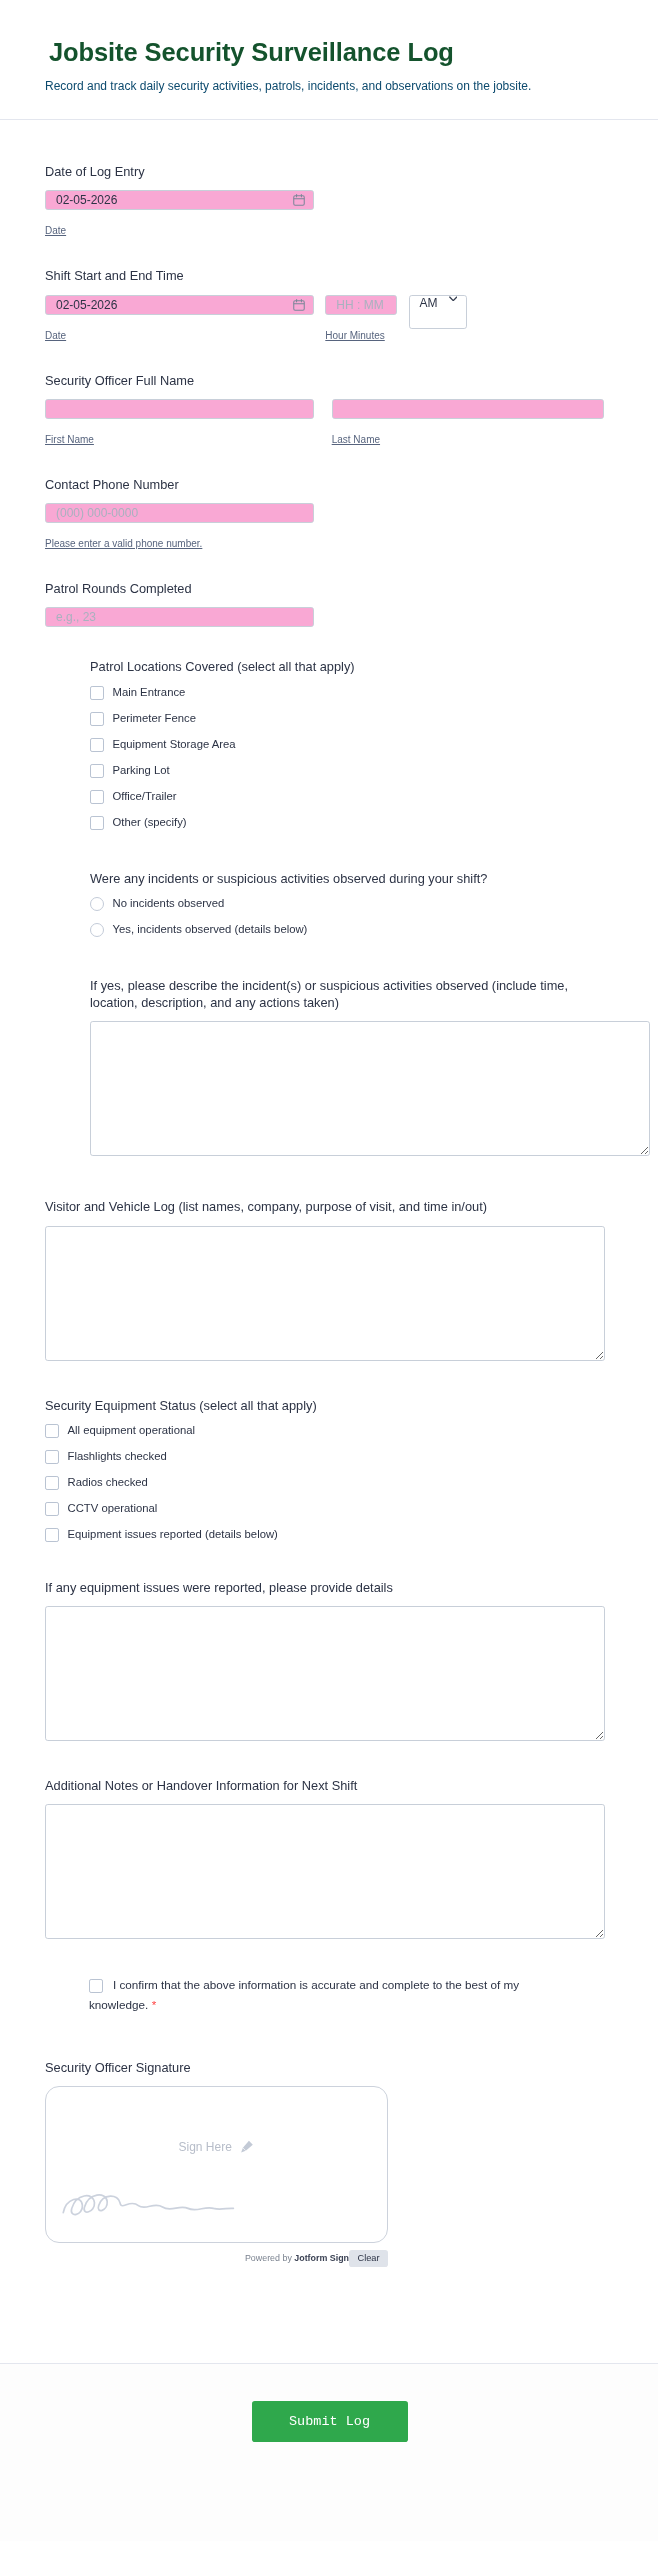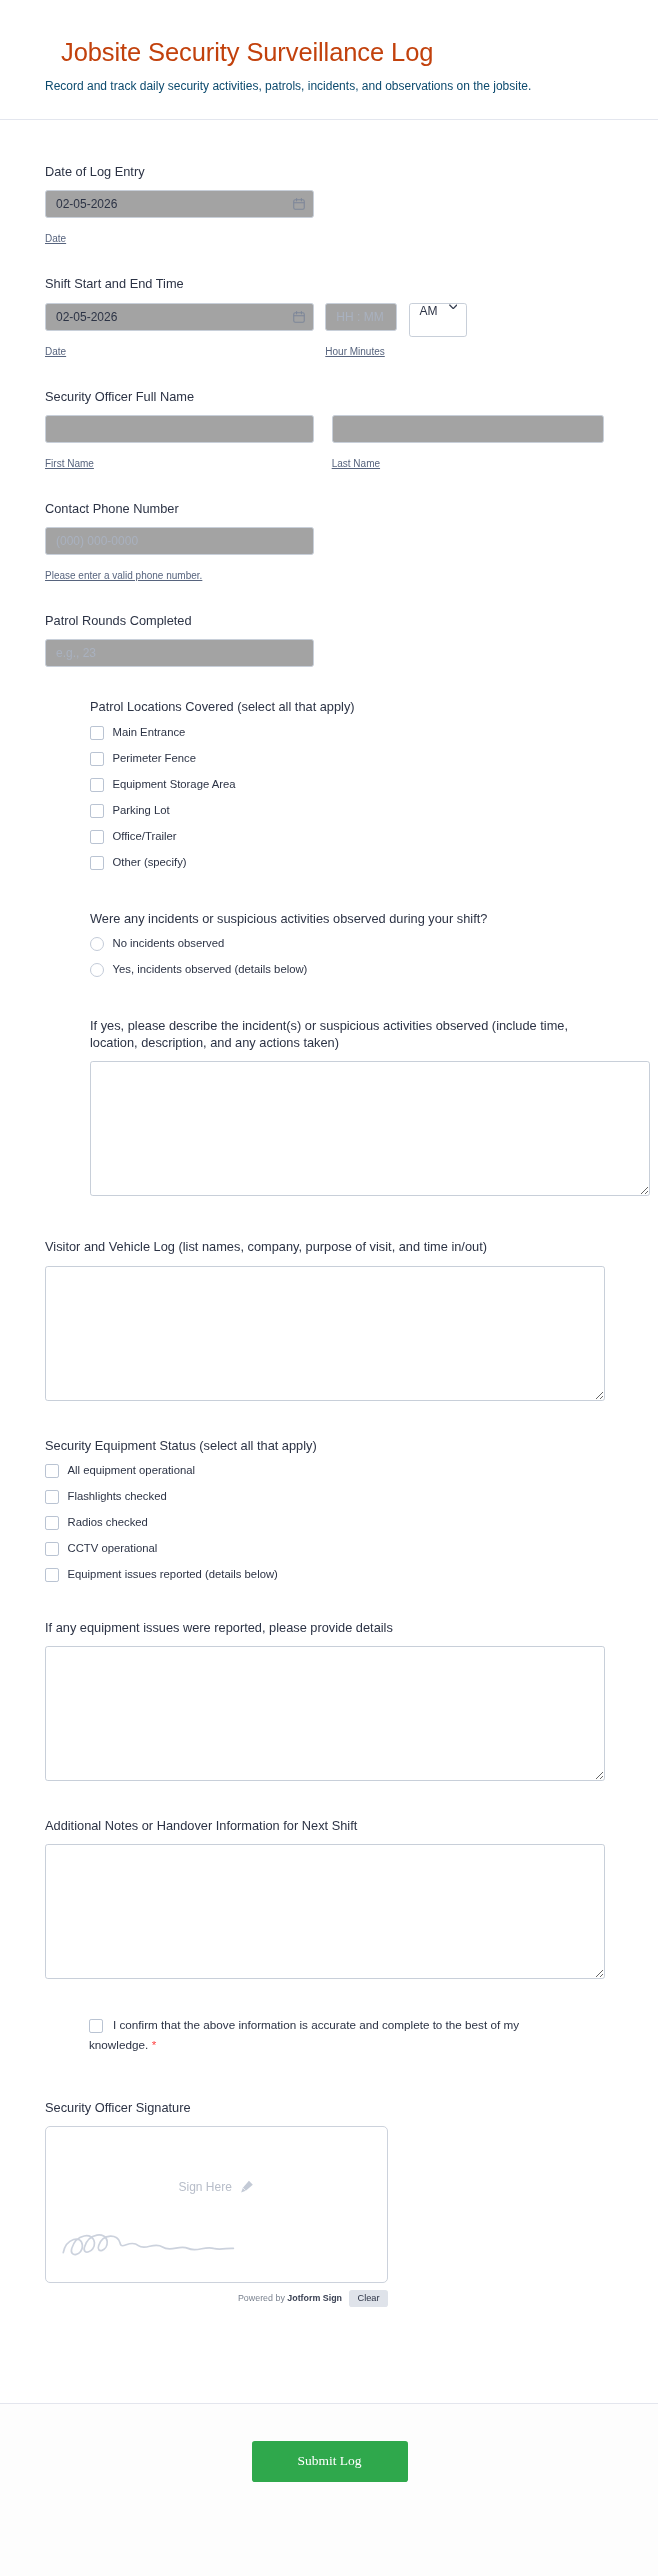--- a/index.html
+++ b/index.html
@@ -6,34 +6,34 @@
   html, body { margin: 0; padding: 0; background: #ffffff; }
   body {
     width: 659px;
     font-family: "Liberation Sans", sans-serif;
     color: #2c3345;
   }
   .form-page { width: 659px; background: #fff; }
 
   
   .header { padding: 38px 45px 24px; }
-  .title { font-size: 25.5px; font-weight: 400; margin: 0 16px 10px; color: #c2410c; letter-spacing: -0.1px; }
+  .title { font-size: 25.5px; font-weight: 700; margin: 0 4px 10px; color: #14532d; letter-spacing: -0.1px; }
   .subtitle { font-size: 12px; line-height: 1.5; color: #0c4a6e; max-width: 549px; }
   .divider { border: none; border-top: 0.7px solid #e3e6ee; margin: 0; }
 
   
   .form-body { padding: 43px 45px 62px; }
   .q { margin-bottom: 31px; }
   .q-label { font-size: 12.8px; font-weight: 500; color: #2c3345; line-height: 1.35; margin-bottom: 10px; max-width: 560px; }
   .sublabel { font-size: 10px; color: #57647e; margin-top: 15px; text-decoration: underline; }
 
   .input {
-    height: 28px; border: 0.7px solid #c8cfd9; border-radius: 2.8px;
+    height: 20px; border: 0.7px solid #c8cfd9; border-radius: 2.8px;
     font-size: 12px; font-family: "Liberation Sans", sans-serif;
-    padding: 0 10px; color: #2c3345; background: #a3a3a3; width: 100%;
+    padding: 0 10px; color: #2c3345; background: #f9a8d4; width: 100%;
     outline: none;
   }
   .input::placeholder { color: #a9b1bf; }
 
   .input-wrap { position: relative; }
   .input-wrap .input { padding-right: 31px; }
   .input-icon {
     position: absolute; right: 8.5px; top: 50%; transform: translateY(-50%);
     display: inline-flex; cursor: pointer;
   }
@@ -79,47 +79,47 @@
     padding: 8.5px 10px; color: #2c3345; outline: none;
   }
 
   
   .confirm { max-width: 521px; font-size: 11.7px; line-height: 1.65; margin-bottom: 45px; padding-left: 44px; }
   .confirm .checkbox { display: inline-block; vertical-align: -3.5px; margin-right: 10px; }
   .req { color: #FF4141; margin-left: 3.5px; font-weight: 500; }
 
   
   .sig-box {
-    width: 343px; height: 157px; border: 0.7px solid #ccd2dc; border-radius: 5px;
+    width: 343px; height: 157px; border: 0.7px solid #ccd2dc; border-radius: 14px;
     position: relative; background: #fff; cursor: crosshair; overflow: hidden;
   }
   .sig-placeholder {
     position: absolute; top: 52px; left: 0; right: 0;
     display: flex; align-items: center; justify-content: center; gap: 7px;
     color: #b7bdc9; font-size: 12px;
   }
   .squiggle { position: absolute; left: 12.8px; bottom: 15.6px; }
   .sig-footer {
     width: 343px; display: flex; align-items: center; justify-content: flex-end;
-    gap: 7px; margin-top: 6.4px;
+    margin-top: 6.4px;
   }
   .powered { font-size: 8.9px; color: #7a828f; }
   .powered b { color: #3b4254; }
   .clear-btn {
     font-family: "Liberation Sans", sans-serif; font-size: 9.2px; color: #2c3345;
     background: #dfe3ea; border: none; border-radius: 2.8px; padding: 3.5px 8.5px; cursor: pointer;
   }
   .sig-q { margin-bottom: 34px; }
 
   
   .submit-section { border-top: 0.7px solid #e3e6ee; padding: 37px 0 99px; display: flex; justify-content: center; background: #fdfdfd; }
   .submit-btn {
     background: #2FA84C; color: #fff; border: none; border-radius: 2.8px;
     width: 156px; height: 41px; font-size: 13.5px; font-weight: 500;
-    font-family: Liberation Serif, serif; cursor: pointer;
+    font-family: Liberation Mono, monospace; cursor: pointer;
   }
 </style>
 </head>
 <body>
 
 <div class="form-page">
 
   <div class="header">
     <h1 class="title">Jobsite Security Surveillance Log</h1>
     <div class="subtitle">Record and track daily security activities, patrols, incidents, and observations on the jobsite.</div>

